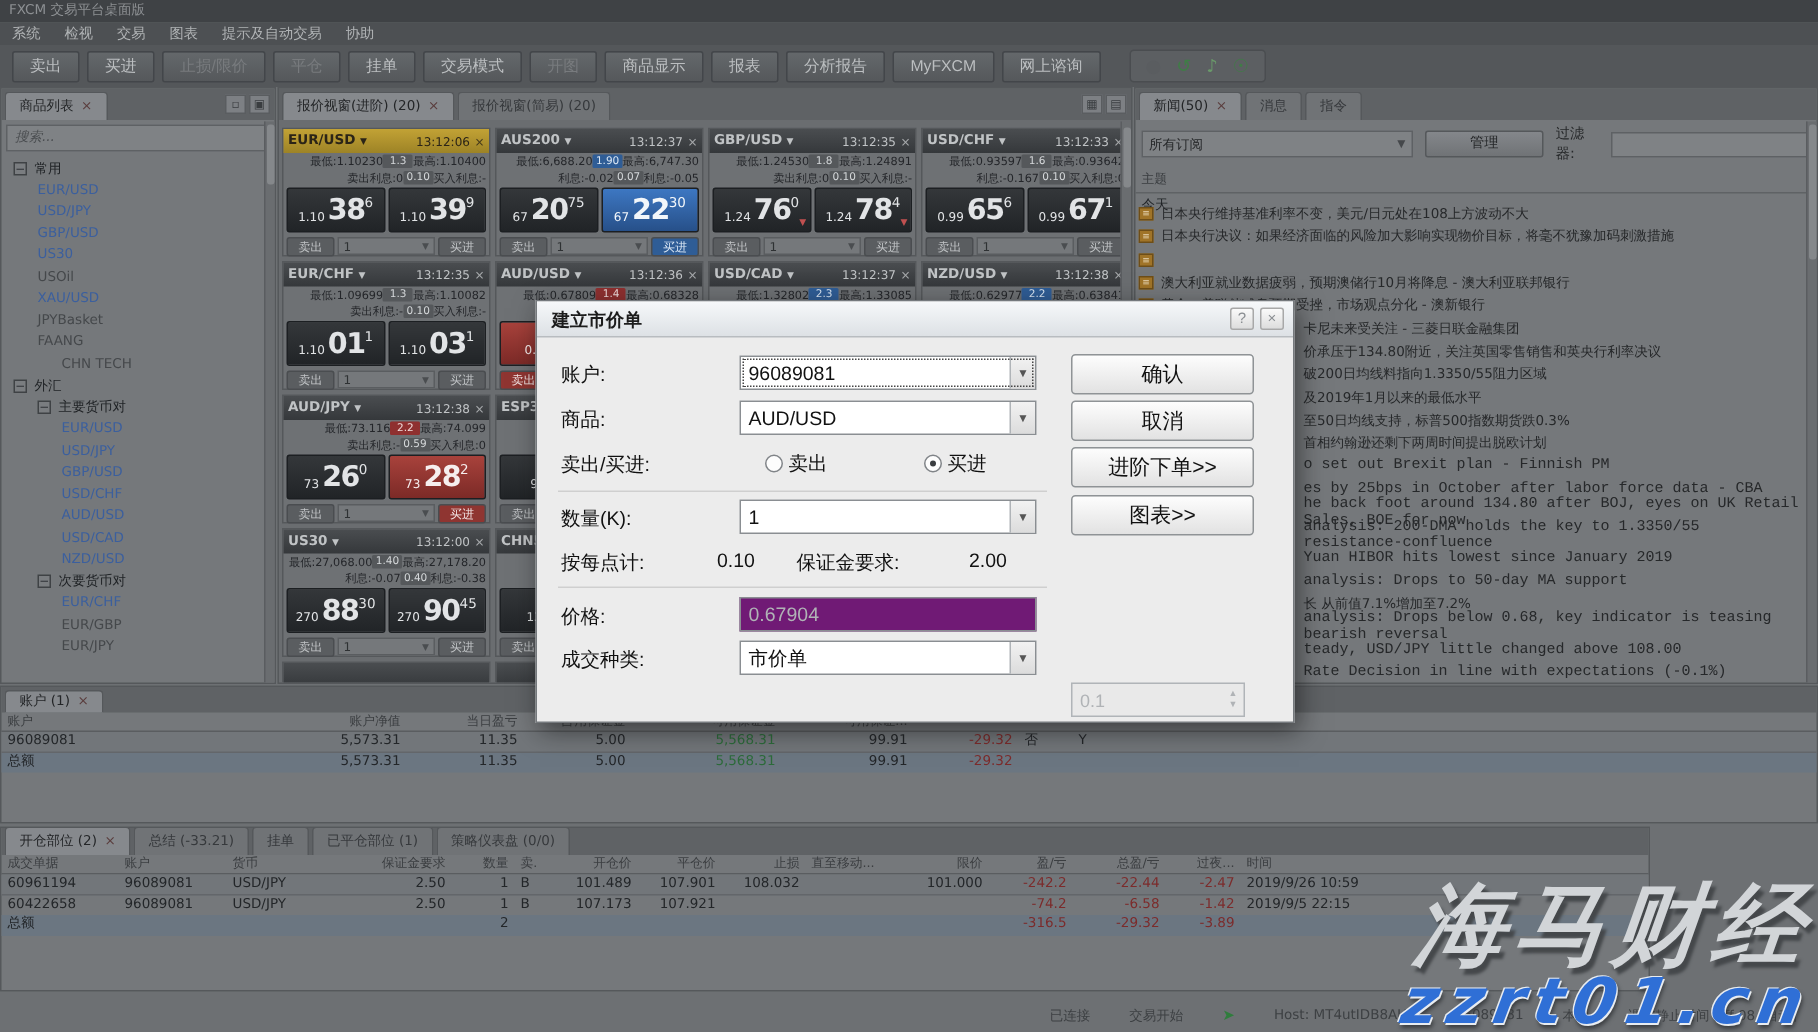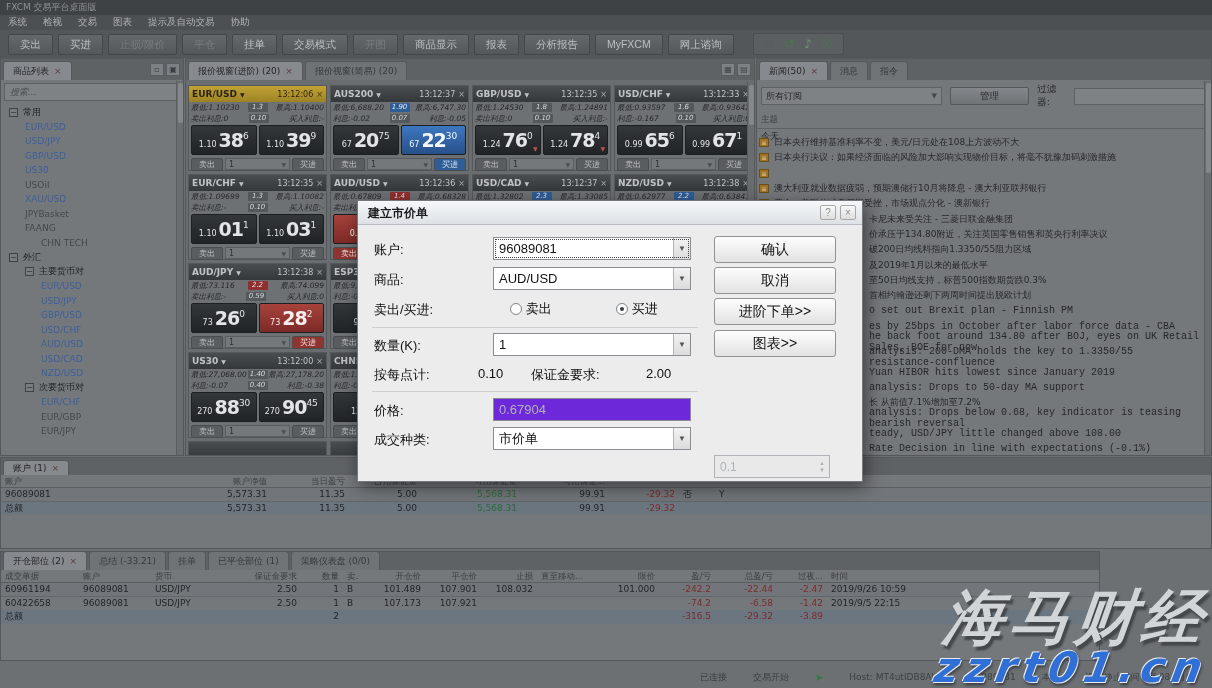--- a/index.html
+++ b/index.html
@@ -56,22 +56,22 @@
   #qgrid { position:absolute; left:2px; top:26px; width:566px; height:370px; overflow:hidden;
     display:flex; flex-wrap:wrap; gap:3px; align-content:flex-start; }
   .tile { width:139px; height:86px; background:#6e7174; border:1px solid #55585b; }
   .thead { height:16px; background:linear-gradient(#4a4d50,#35383b); display:flex; align-items:center;
     padding:0 3px; gap:3px; color:#c0c3c5; }
   .thead.yellow { background:linear-gradient(#c2a235,#9d8326); color:#2b2417; }
   .tname { font-size:9px; font-weight:bold; }
   .tdd { font-size:6px; }
   .ttime { margin-left:auto; font-size:8px; }
   .tx { font-size:8px; opacity:.8; }
-  .tinfo { height:11px; display:flex; align-items:center; justify-content:space-between;
-    padding:0 2px; font-size:7.5px; color:#24262a;font-style:italic; }
+  .tinfo { height:11px; display:flex; align-items:center; justify-content:flex-end;
+    padding:0 2px; font-size:7.5px; color:#24262a; }
   .badge { min-width:20px; text-align:center; font-size:7px; line-height:9px; padding:0 2px; border-radius:1px; }
   .badge.gray { background:#55585b; color:#d5d8da; }
   .badge.blue { background:#2f5d96; color:#dbe7f4; }
   .badge.red  { background:#8f3030; color:#f0dcdc; }
   .tprices { height:32px; display:flex; gap:2px; padding:1px 2px; }
   .pbox { flex:1; background:linear-gradient(#34373a,#212427); border:1px solid #1c1f22; border-radius:2px;
     display:flex; align-items:center; justify-content:center; color:#e2e4e6; position:relative; }
   .pbox.blue { background:linear-gradient(#3d77c2,#275089); color:#f2f6fa; }
   .pbox.red  { background:linear-gradient(#a8423c,#7c2a27); color:#f6eeee; }
   .psm { font-size:8px; margin-right:2px; margin-top:8px; }
@@ -138,21 +138,21 @@
   .dsys { position:absolute; top:4px; width:16px; height:15px; background:linear-gradient(#fafafa,#ddd);
     border:1px solid #a8a8a8; border-radius:2px; color:#8a8e92; font-size:10px; text-align:center; line-height:14px; }
   #dhelp { right:26px; }  #dclose { right:6px; }
   .dlabel { position:absolute; left:16px; font-size:13px; color:#111; }
   .dfield { position:absolute; left:135px; width:198px; height:23px; background:#fff; border:1px solid #8a8e92;
     display:flex; align-items:center; }
   .dfield .fval { flex:1; font-size:13px; color:#111; padding-left:5px; }
   .dfield .farrow { width:17px; height:100%; border-left:1px solid #b0b4b8; background:linear-gradient(#f2f2f2,#dcdcdc);
     font-size:8px; color:#555; text-align:center; line-height:21px; }
   .dfield.focus { outline:1px dotted #444; outline-offset:-3px; }
-  .dfield.dis { background:#6d28d9;justify-content:flex-end; }
+  .dfield.dis { background:#701a75;justify-content:flex-end; }
   .dfield.dis .fval { color:#b0b3b6; }
   .dbtn { position:absolute; left:356px; width:122px; height:27px; background:linear-gradient(#fdfdfd,#e2e2e2);
     border:1px solid #8f9396; border-radius:3px; font-size:14px; color:#111; text-align:center; line-height:25px; }
   .rad { width:12px; height:12px; border-radius:50%; border:1px solid #808488; background:#fdfdfd; display:inline-block; position:relative; top:2px; }
   .rad.sel::after { content:""; position:absolute; left:3px; top:3px; width:4px; height:4px; border-radius:50%; background:#3a3d40; }
   .dsep { position:absolute; left:14px; width:326px; border-top:1px solid #cfcfcf; }
   .dtext { position:absolute; font-size:13px; color:#111; }
   #dspin { position:absolute; left:356px; top:226px; width:116px; height:23px; background:#e9e9e9;
     border:1px solid #b0b4b8; display:flex; align-items:center;margin-top:28px; }
   #dspin .fval { flex:1; font-size:12px; color:#b0b3b6; padding-left:5px; }

